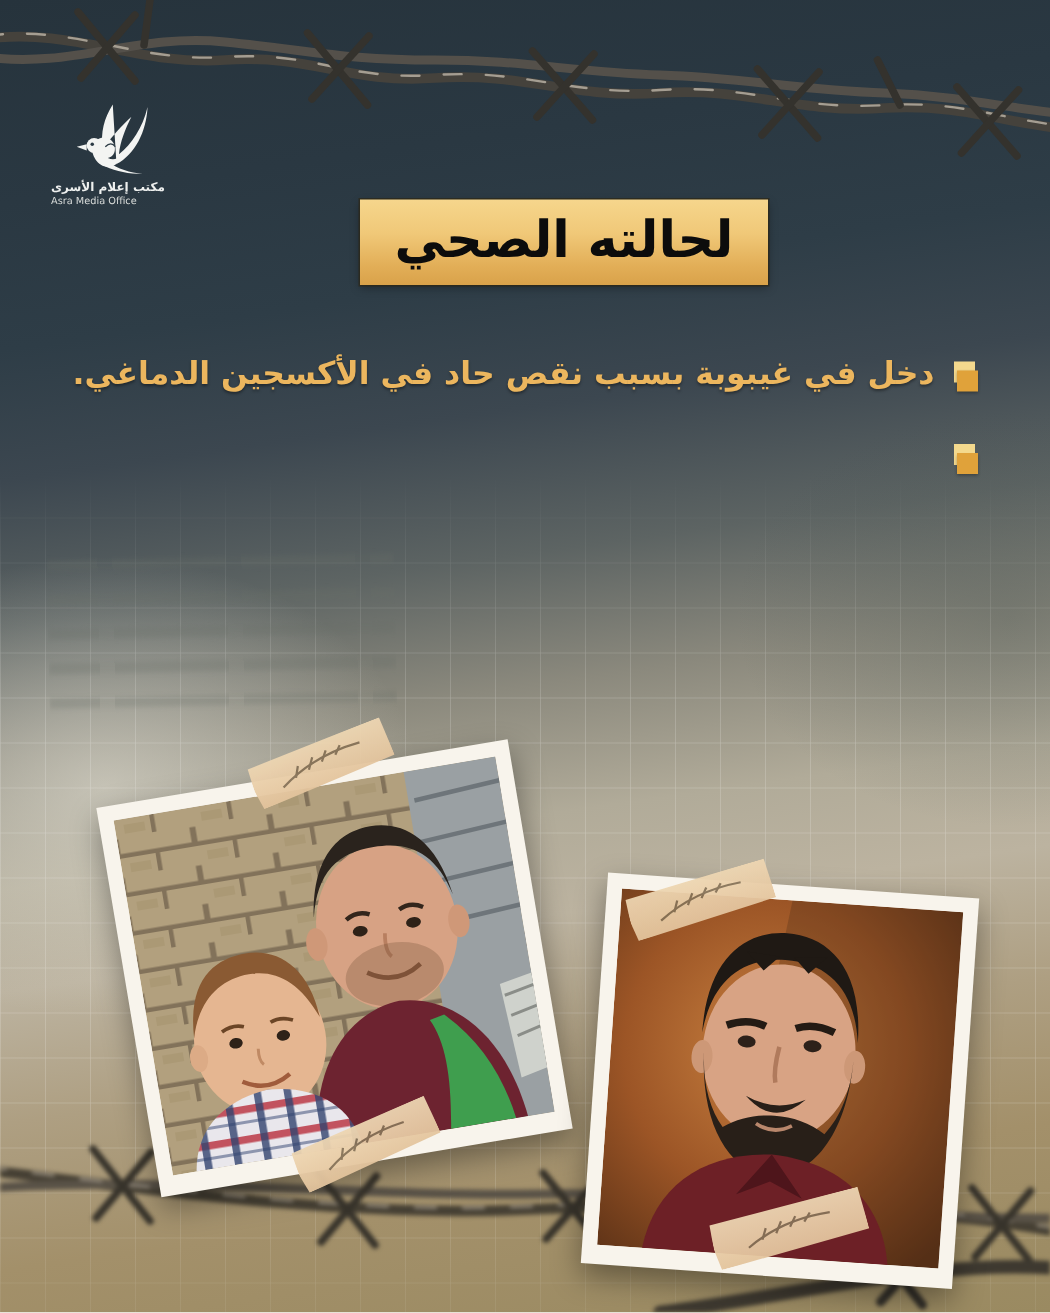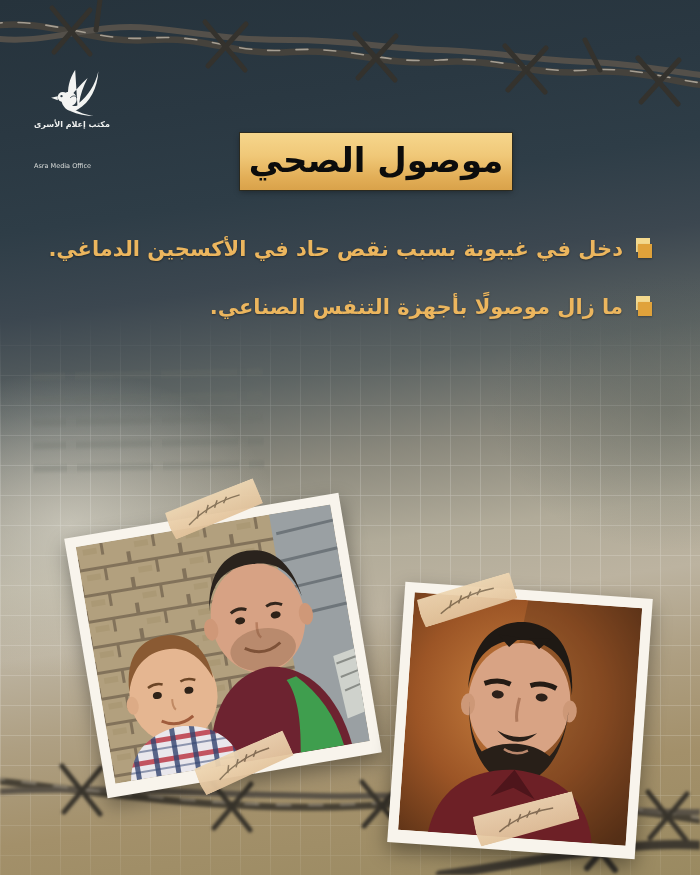--- a/index.html
+++ b/index.html
@@ -36,34 +36,34 @@
   }
 
   .wire { position:absolute; left:0; width:700px; z-index:2; pointer-events:none; }
   .wire-top { top:0; filter:blur(.5px); }
   .wire-bottom { top:742px; filter:blur(1.4px); }
 
   
   .logo { position:absolute; left:34px; top:66px; width:84px; z-index:3; }
   .logo svg { display:block; margin:0 auto 2px; }
   .logo .ar { font-size:8px; color:#eef0ef; font-weight:bold; letter-spacing:0; line-height:10px; }
-  .logo .en { font-size:6.5px; color:#d9dcda; line-height:8px;margin-top:32px; }
+  .logo .en { font-size:6.5px; color:#d9dcda; line-height:8px; }
 
   
   .banner { position:absolute; left:240px; top:133px; width:272px; height:57px; z-index:4;
     display:flex; align-items:center; justify-content:center;
     background:linear-gradient(180deg,#f6d68c 0%,#f0c878 40%,#e2ae57 78%,#d9a24a 100%);
     box-shadow:0 0 0 1px rgba(46,38,18,.65), 0 2px 6px rgba(0,0,0,.35);
   }
   .banner-title { font-size:34px; font-weight:bold; color:#0c0c0c; line-height:1; padding-bottom:4px; }
 
   
   .points { position:absolute; top:234px; right:42px; width:616px; z-index:4;
     direction:rtl; list-style:none; }
-  .points li { display:flex; gap:13px; align-items:flex-start; margin-bottom:27px; }
+  .points li { display:flex; gap:13px; align-items:center; margin-bottom:27px; }
   .point-text { font-size:21px; font-weight:bold; color:#ecb65e; line-height:31px;
     text-shadow:0 1px 2px rgba(0,0,0,.38); }
   .bullet-icon { position:relative; width:22px; height:22px; flex:0 0 22px; margin-top:4px; }
   .bullet-icon .sq-back { position:absolute; top:0; left:0; width:14px; height:14px;
     background:#f4d98d; }
   .bullet-icon .sq-front { position:absolute; top:6px; right:6px; width:14px; height:14px;
     background:#e0a23a; box-shadow:0 1px 2px rgba(0,0,0,.3); }
 
   
   .photo { position:absolute; background:#f8f4ec; box-shadow:0 8px 20px rgba(0,0,0,.38); }
@@ -147,37 +147,36 @@
         <path d="M30,50 C38,56 48,59 58,60 C47,60 37,58 28,54 Z"></path>
       </g>
       <circle cx="17.5" cy="36" r="1.4" fill="#2b3a44"></circle>
       <path d="M28,38 C31,35 34,35 36,38" stroke="#2b3a44" stroke-width="1" fill="none"></path>
     </svg>
     <div class="ar">مكتب إعلام الأسرى</div>
     <div class="en">Asra Media Office</div>
   </div>
 
   <div class="banner">
-    <div class="banner-title">موصول الصحي</div>
+    <div class="banner-title">لحالته الصحي</div>
   </div>
 
   <ul class="points">
     <li>
       <span class="bullet-icon">
           <span class="sq-back"></span>
           <span class="sq-front"></span>
         </span>
       <span class="point-text">دخل في غيبوبة بسبب نقص حاد في الأكسجين الدماغي.</span>
     </li>
     <li>
       <span class="bullet-icon">
           <span class="sq-back"></span>
           <span class="sq-front"></span>
         </span>
-      <span class="point-text">ما زال موصولًا بأجهزة التنفس الصناعي.</span>
     </li>
   </ul>
 
   <div class="photo photo-left">
     <svg width="258" height="240" viewBox="0 0 258 240">
       <defs>
         <pattern id="bricks" width="52" height="26" patternUnits="userSpaceOnUse">
           <rect width="52" height="26" fill="#b2a07e"></rect>
           <rect y="23" width="52" height="3" fill="#82725a"></rect>
           <rect x="24" y="0" width="3" height="12" fill="#82725a"></rect>

